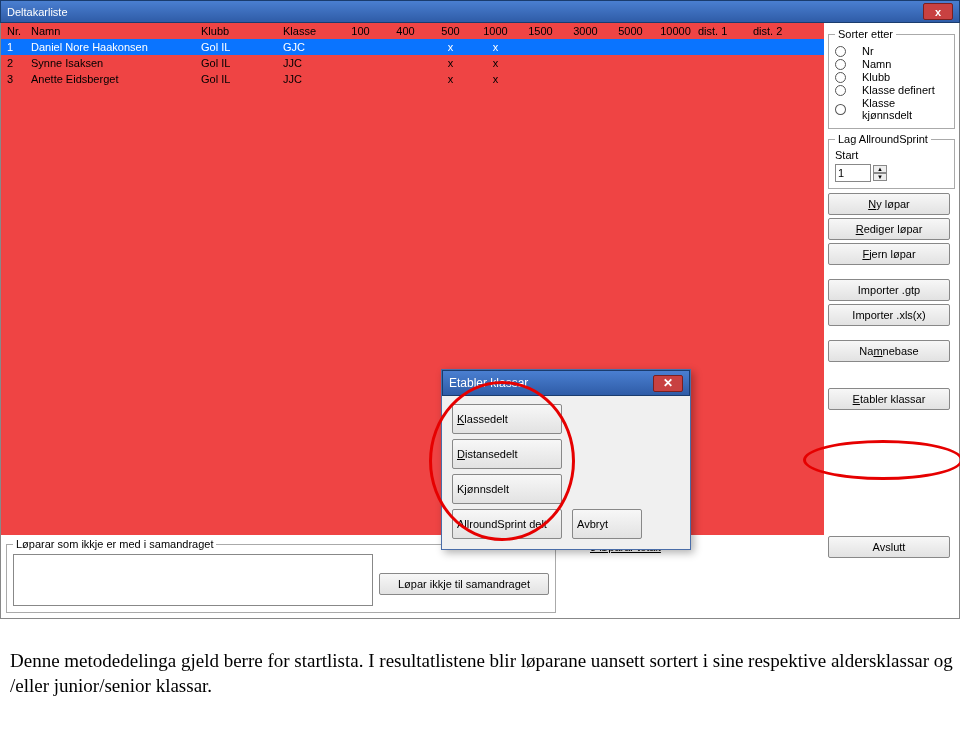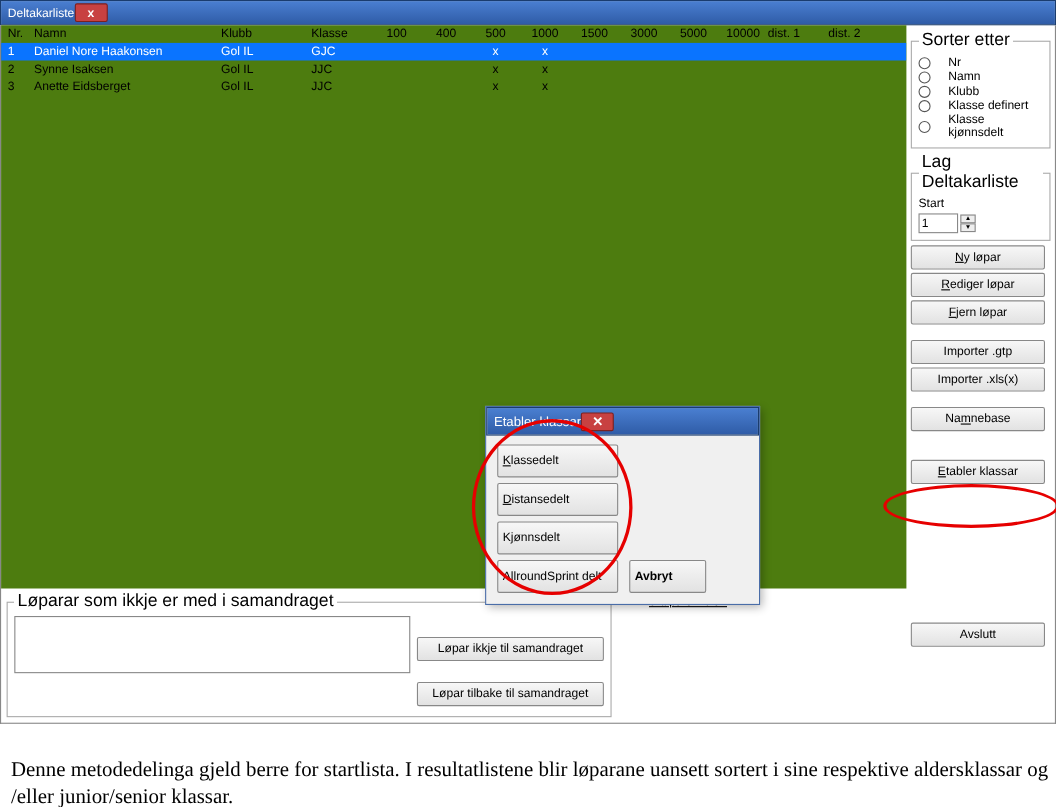--- a/index.html
+++ b/index.html
@@ -14,20 +14,21 @@
     overflow: hidden;
   }
   .titlebar {
     background: linear-gradient(to bottom, #4a7fd1, #2f5ca7);
     color: #fff;
     height: 23px;
     padding: 3px 6px;
     font-size: 11px;
     display: flex;
     align-items: center;
+    justify-content: space-between;
     border: 1px solid #1a3c6e;
   }
   .titlebar .close-x {
     background: #c84141;
     color: #fff;
     width: 30px;
     height: 17px;
     display: flex;
     align-items: center;
     justify-content: center;
@@ -44,21 +45,21 @@
   }
   .left {
     flex: 1;
     position: relative;
   }
   .right {
     width: 135px;
     padding: 3px 4px;
   }
   .table-area {
-    background: #4d7c0f;
+    background: #ef4444;
     height: 512px;
     overflow: hidden;
   }
   .table-head, .table-row {
     display: flex;
     padding: 2px 0;
     height: 16px;
     align-items: center;
   }
   .table-head { font-size: 11px; }
@@ -67,21 +68,21 @@
   .c-namn { width: 170px; }
   .c-klubb { width: 82px; }
   .c-klasse { width: 55px; }
   .c-d { width: 45px; text-align: center; }
   .c-dist { width: 55px; }
   fieldset {
     border: 1px solid #aaa;
     margin: 2px 0 4px 0;
     padding: 4px 6px 6px 6px;
   }
-  legend { font-size: 16px; padding: 0 3px; }
+  legend { font-size: 11px; padding: 0 3px; }
   .radio-row { display: flex; align-items: center; gap: 16px; margin: 1px 0; cursor: pointer; }
   .radio-dot {
     width: 11px; height: 11px; border-radius: 50%;
     border: 1px solid #555; background: #fff;
     display: inline-block;
   }
   .spinner {
     display: flex; align-items: center; gap: 2px; margin-top: 3px;
   }
   .spinner input {
@@ -242,40 +243,39 @@
           </div>
       </div>
 
       <div class="bottom">
         <fieldset>
           <legend>Løparar som ikkje er med i samandraget</legend>
           <div style="display:flex;gap:6px;">
             <div class="listbox"></div>
             <div>
               <div class="btn7 btn-mid">Løpar ikkje til samandraget</div>
-              <div class="btn7 btn-mid">Løpar tilbake til samandraget</div>
             </div>
           </div>
         </fieldset>
         <div class="tot">3 løparar totalt</div>
       </div>
 
       <div class="dlg">
         <div class="titlebar">
           <span>Etabler klassar</span>
           <div class="close-x">✕</div>
         </div>
         <div class="dlg-body">
           <div class="dlg-col">
             <div class="dlg-btn"><span class="under">K</span><span></span><span id="db1">lassedelt</span></div>
             <div class="dlg-btn"><span class="under">D</span><span id="db2">istansedelt</span></div>
             <div class="dlg-btn"><span id="db3a">K<span class="under">j</span>ønnsdelt</span></div>
             <div class="dlg-btn">AllroundSprint delt</div>
           </div>
-          <div class="dlg-col" style="justify-content:flex-end;font-weight:bold;">
+          <div class="dlg-col" style="justify-content:flex-end;">
             <div class="dlg-btn small">Avbryt</div>
           </div>
         </div>
       </div>
 
       <div class="anno" style="left:428px; top:358px; width:146px; height:160px;"></div>
     </div>
 
     <div class="right">
       <fieldset>
@@ -298,21 +298,21 @@
               <span>Klasse definert</span>
             </div>
             <div class="radio-row">
               <span class="radio-dot"></span>
               <span>Klasse kjønnsdelt</span>
             </div>
           </div>
       </fieldset>
 
       <fieldset>
-        <legend>Lag Deltakarliste</legend>
+        <legend>Lag AllroundSprint</legend>
         <div>Start</div>
         <div class="spinner">
           <input value="1" style="">
           <div class="spin-btns">
             <div>▲</div>
             <div>▼</div>
           </div>
         </div>
       </fieldset>
 

